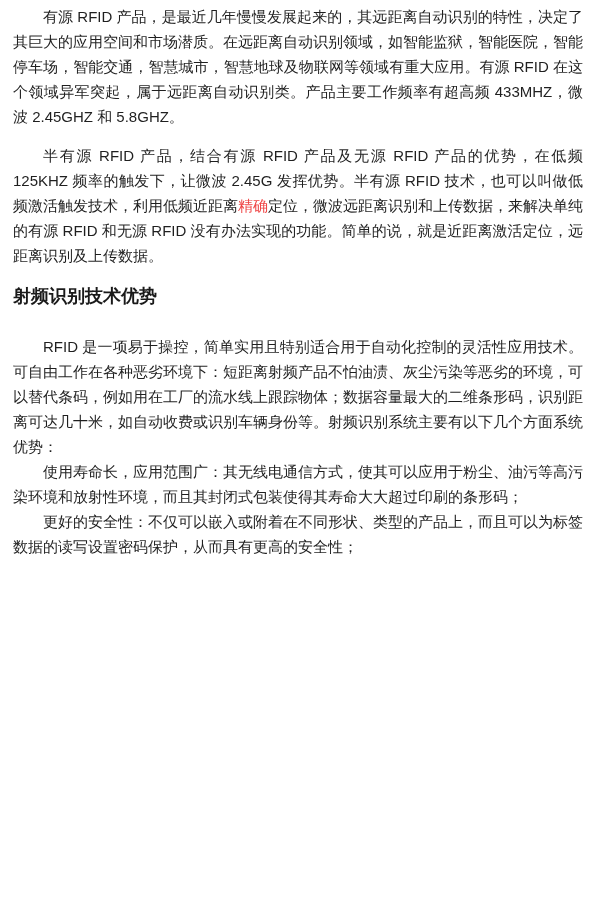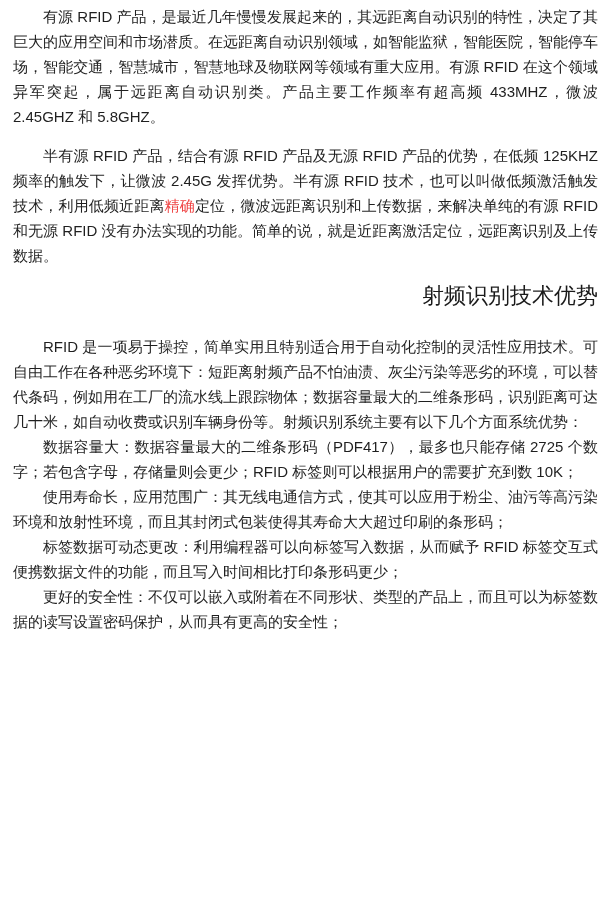--- a/index.html
+++ b/index.html
@@ -4,43 +4,43 @@
 <style>
   html, body {
     margin: 0;
     padding: 0;
     background: #ffffff;
   }
   .page {
     width: 600px;
     height: 905px;
     box-sizing: border-box;
-    padding: 4px 2px 0 13px;
+    padding: 4px 17px 0 13px;
     overflow: hidden;
     background: #ffffff;
     font-family: "Liberation Sans", sans-serif;
     font-size: 15px;
     line-height: 25px;
     color: #1f1f1f;
     text-align: justify;
   }
   .page p {
     margin: 0;
     text-indent: 2em;
   }
   .gap-large { margin-top: 24px !important; }
   .gap-small { margin-top: 14px !important; }
   .heading {
     margin: 14px 0 24px 0;
-    font-size: 22px;
+    font-size: 18px;
     line-height: 28px;
-    font-weight: normal;
+    font-weight: bold;
     color: #1a1a1a;
     text-indent: 0;
-    text-align: right;
+    text-align: left;
     font-family: "Liberation Sans", sans-serif;
   }
   .link {
     color: #ef4444;
     text-decoration: none;
     cursor: pointer;
   }
 </style>
 </head>
 <body>
@@ -51,21 +51,19 @@
 
 
   <p class="gap-small"><span>半有源 RFID 产品，结合有源 RFID 产品及无源 RFID 产品的优势，在低频 125KHZ 频率的触发下，让微波 2.45G 发挥优势。半有源 RFID 技术，也可以叫做低频激活触发技术，利用低频近距离</span><a class="link">精确</a><span>定位，微波远距离识别和上传数据，来解决单纯的有源 RFID 和无源 RFID 没有办法实现的功能。简单的说，就是近距离激活定位，远距离识别及上传数据。</span></p>
 
   <h1 class="heading">射频识别技术优势</h1>
 
   <p>RFID 是一项易于操控，简单实用且特别适合用于自动化控制的灵活性应用技术。可自由工作在各种恶劣环境下：短距离射频产品不怕油渍、灰尘污染等恶劣的环境，可以替代条码，例如用在工厂的流水线上跟踪物体；数据容量最大的二维条形码，识别距离可达几十米，如自动收费或识别车辆身份等。射频识别系统主要有以下几个方面系统优势：</p>
 
 
 
-  <p>数据容量大：数据容量最大的二维条形码（PDF417），最多也只能存储 2725 个数字；若包含字母，存储量则会更少；RFID 标签则可以根据用户的需要扩充到数 10K；</p>
 
   <p>使用寿命长，应用范围广：其无线电通信方式，使其可以应用于粉尘、油污等高污染环境和放射性环境，而且其封闭式包装使得其寿命大大超过印刷的条形码；</p>
 
-  <p>标签数据可动态更改：利用编程器可以向标签写入数据，从而赋予 RFID 标签交互式便携数据文件的功能，而且写入时间相比打印条形码更少；</p>
 
   <p>更好的安全性：不仅可以嵌入或附着在不同形状、类型的产品上，而且可以为标签数据的读写设置密码保护，从而具有更高的安全性；</p>
 
 </div>
 
 </body></html>

